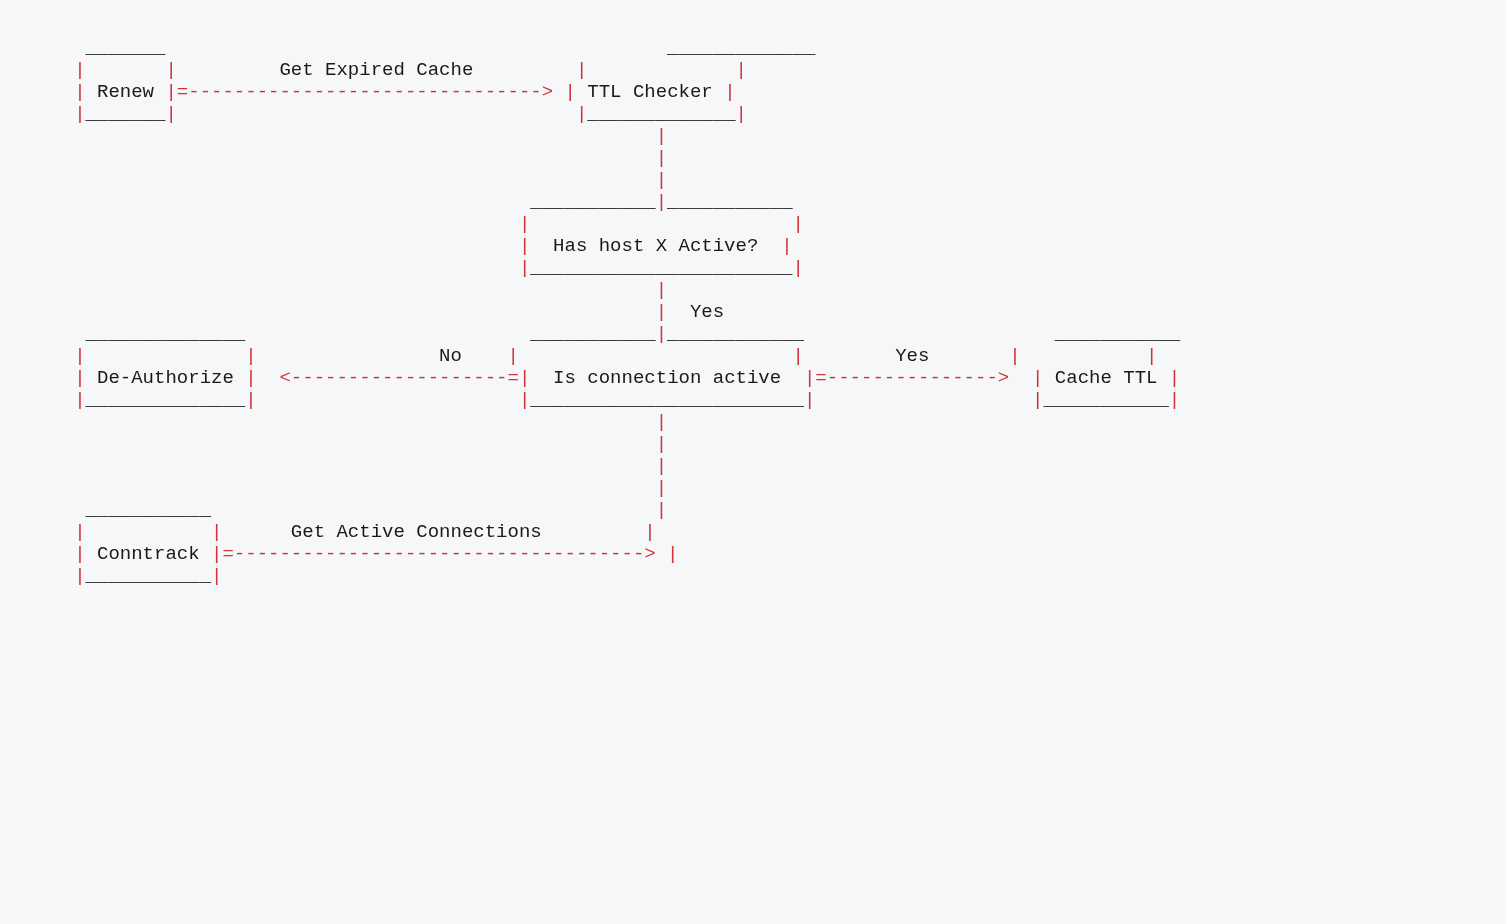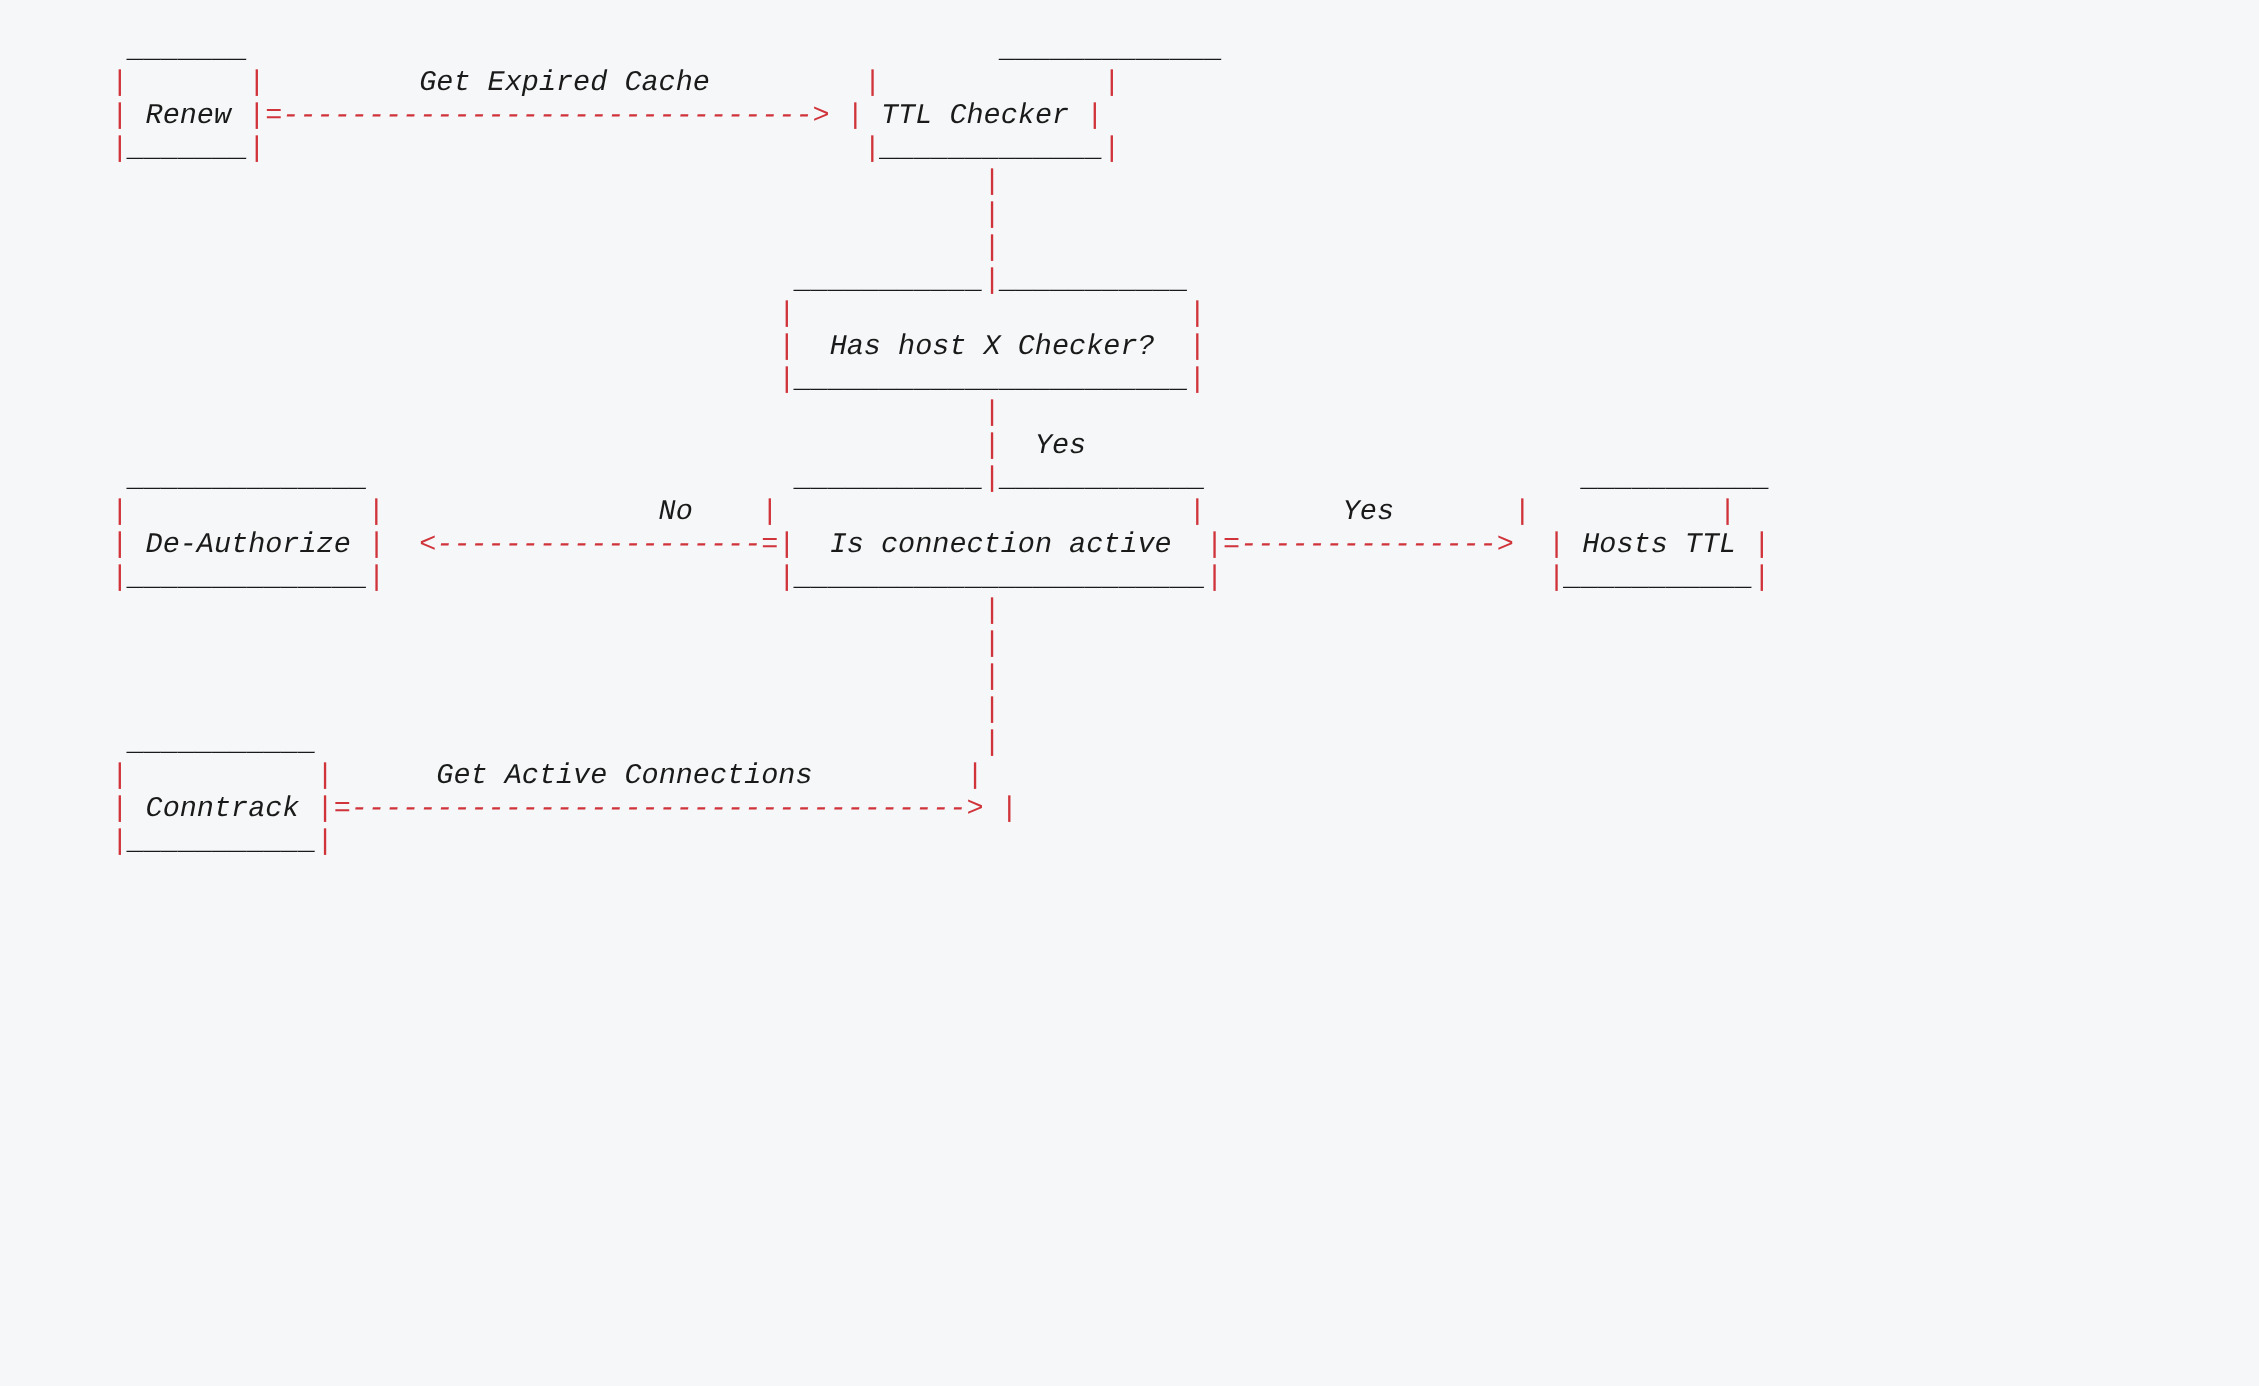--- a/index.html
+++ b/index.html
@@ -5,50 +5,49 @@
   html, body {
     margin: 0;
     padding: 0;
     background: #f5f7f8;
     width: 1506px;
     height: 924px;
     overflow: hidden;
   }
   pre.ascii {
     margin: 0;
-    padding: 22px 40px;
+    padding: 37px 40px;
     font-family: "SFMono-Regular", Consolas, "Liberation Mono", Menlo, monospace;
     font-size: 19px;
     line-height: 22px;
     white-space: pre;
     color: #1a1a1a;
-    font-style: italic;
   }
   .r { color: #d0333a; }
   .b { color: #1a1a1a; }
 </style>
 </head>
 <body>
 
 <pre class="ascii"><span class="b">    _______                                            _____________
 </span><span class="r">   |       |</span>         <span class="b">Get Expired Cache</span>         <span class="r">|             |</span>
 <span class="r">   |</span> <span class="b">Renew</span> <span class="r">|=-------------------------------&gt; |</span> <span class="b">TTL Checker</span> <span class="r">|</span>
 <span class="r">   |</span><span class="b">_______</span><span class="r">|                                   |</span><span class="b">_____________</span><span class="r">|</span>
 <span class="r">                                                      |</span>
 <span class="r">                                                      |</span>
 <span class="r">                                                      |</span>
 <span class="b">                                           ___________</span><span class="r">|</span><span class="b">___________</span>
 <span class="r">                                          |                       |</span>
-<span class="r">                                          |</span>  <span class="b">Has host X Checker?</span>  <span class="r">|</span>
+<span class="r">                                          |</span>  <span class="b">Has host X Active?</span>  <span class="r">|</span>
 <span class="r">                                          |</span><span class="b">_______________________</span><span class="r">|</span>
 <span class="r">                                                      |</span>
 <span class="r">                                                      |</span>  <span class="b">Yes</span>
 <span class="b">    ______________                         ___________</span><span class="r">|</span><span class="b">____________                      ___________</span>
 <span class="r">   |              |</span>                <span class="b">No</span>    <span class="r">|                        |</span>        <span class="b">Yes</span>       <span class="r">|           |</span>
-<span class="r">   |</span> <span class="b">De-Authorize</span> <span class="r">|  &lt;-------------------=|</span>  <span class="b">Is connection active</span>  <span class="r">|=---------------&gt;  |</span> <span class="b">Hosts TTL</span> <span class="r">|</span>
+<span class="r">   |</span> <span class="b">De-Authorize</span> <span class="r">|  &lt;-------------------=|</span>  <span class="b">Is connection active</span>  <span class="r">|=---------------&gt;  |</span> <span class="b">Cache TTL</span> <span class="r">|</span>
 <span class="r">   |</span><span class="b">______________</span><span class="r">|                       |</span><span class="b">________________________</span><span class="r">|                   |</span><span class="b">___________</span><span class="r">|</span>
 <span class="r">                                                      |</span>
 <span class="r">                                                      |</span>
 <span class="r">                                                      |</span>
 <span class="r">                                                      |</span>
 <span class="b">    ___________</span>                                       <span class="r">|</span>
 <span class="r">   |           |</span>      <span class="b">Get Active Connections</span>         <span class="r">|</span>
 <span class="r">   |</span> <span class="b">Conntrack</span> <span class="r">|=------------------------------------&gt; |</span>
 <span class="r">   |</span><span class="b">___________</span><span class="r">|</span>
 </pre>

